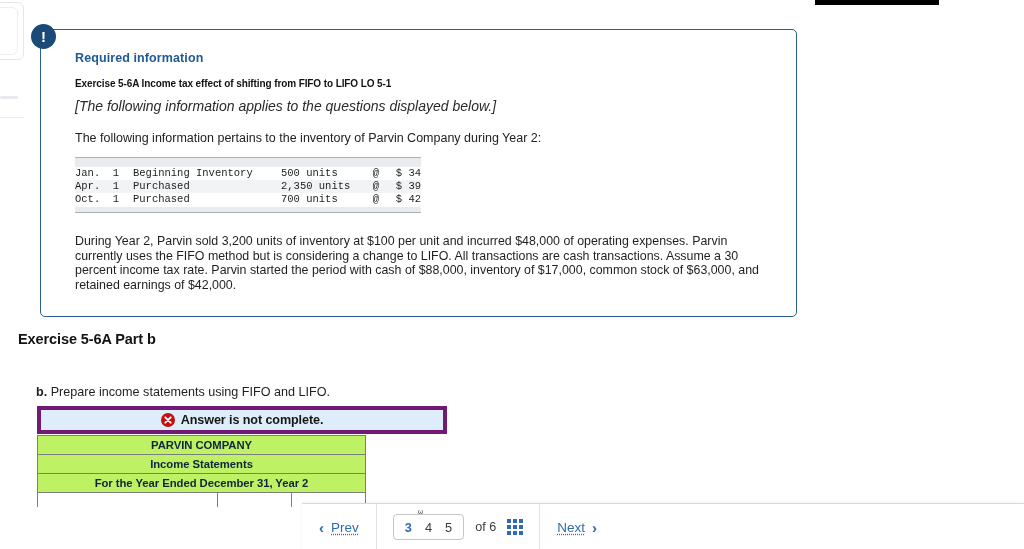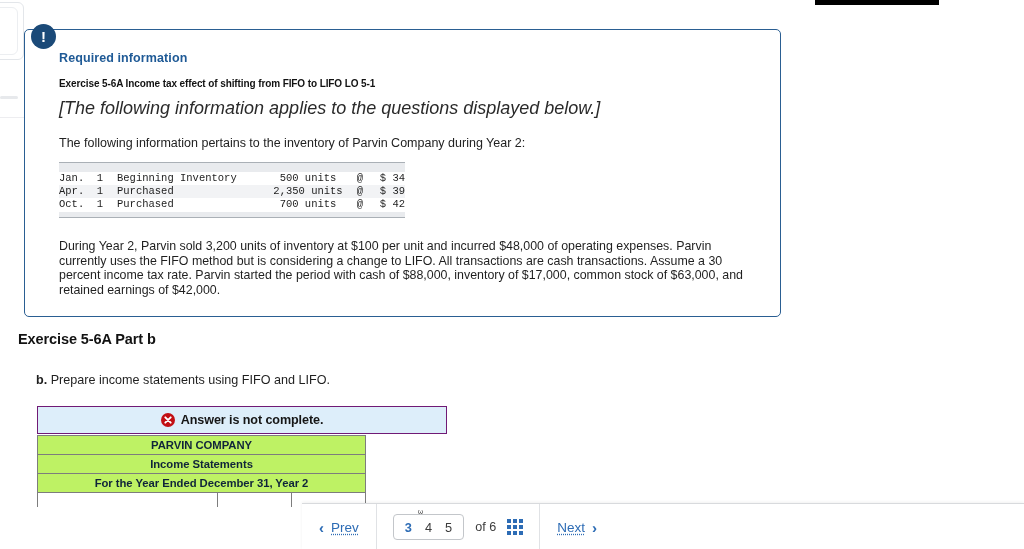--- a/index.html
+++ b/index.html
@@ -62,21 +62,21 @@
     left: 0px;
     top: 117px;
     width: 24px;
     height: 1px;
     background: #ededf0;
   }
 
   
   .req-panel {
     position: absolute;
-    left: 24px;
+    left: 40px;
     top: 29px;
     width: 757px;
     height: 288px;
     box-sizing: border-box;
     border: 1px solid #2a5e92;
     border-radius: 5px;
     background: #ffffff;
   }
   .req-badge {
     position: absolute;
@@ -112,21 +112,21 @@
   }
   .req-title {
     color: #121212;
     font-size: 10px;
     font-weight: bold;
     margin: 0 0 9px 0;
     letter-spacing: -0.1px;
   }
   .req-italic {
     color: #2a2a2a;
-    font-size: 18px;
+    font-size: 14px;
     font-style: italic;
     margin: 0 0 17px 0;
   }
   .req-lead {
     color: #222222;
     font-size: 12.5px;
     margin: 0 0 12px 0;
   }
 
   
@@ -147,21 +147,21 @@
     color: #1d1d1d;
   }
   table.inv td {
     padding: 0px 0 1px 0;
     white-space: pre;
     line-height: 12.2px;
   }
   table.inv tr.alt td { background: #f2f3f5; }
   td.c-date  { width: 58px; padding-left: 13px; }
   td.c-desc  { width: 148px; }
-  td.c-units { width: 86px; text-align: center; }
+  td.c-units { width: 86px; text-align: left; }
   td.c-at    { width: 18px; text-align: center; }
   td.c-price { width: 36px; text-align: right; padding-right: 8px; }
   .inv-botband {
     height: 5px;
     background: #e9ebee;
     border-bottom: 1px solid #aab0b6;
   }
 
   .req-body {
     margin: 21px 0 0 0;
@@ -177,36 +177,36 @@
     left: 18px;
     top: 331px;
     font-size: 14.5px;
     font-weight: bold;
     color: #121212;
     letter-spacing: -0.1px;
   }
   .part-prompt {
     position: absolute;
     left: 36px;
-    top: 373px;
+    top: 385px;
     font-size: 12.6px;
     color: #1f1f1f;
   }
   .part-prompt b { font-weight: bold; }
 
   
   .not-complete {
     position: absolute;
     left: 37px;
     top: 406px;
     width: 410px;
     height: 28px;
     box-sizing: border-box;
     background: #ddeefa;
-    border: 1px solid #701a75;
+    border: 4px solid #701a75;
     display: flex;
     align-items: center;
     justify-content: center;
     gap: 6px;
   }
   .nc-icon {
     width: 14px;
     height: 14px;
     border-radius: 50%;
     background: #c20f14;

